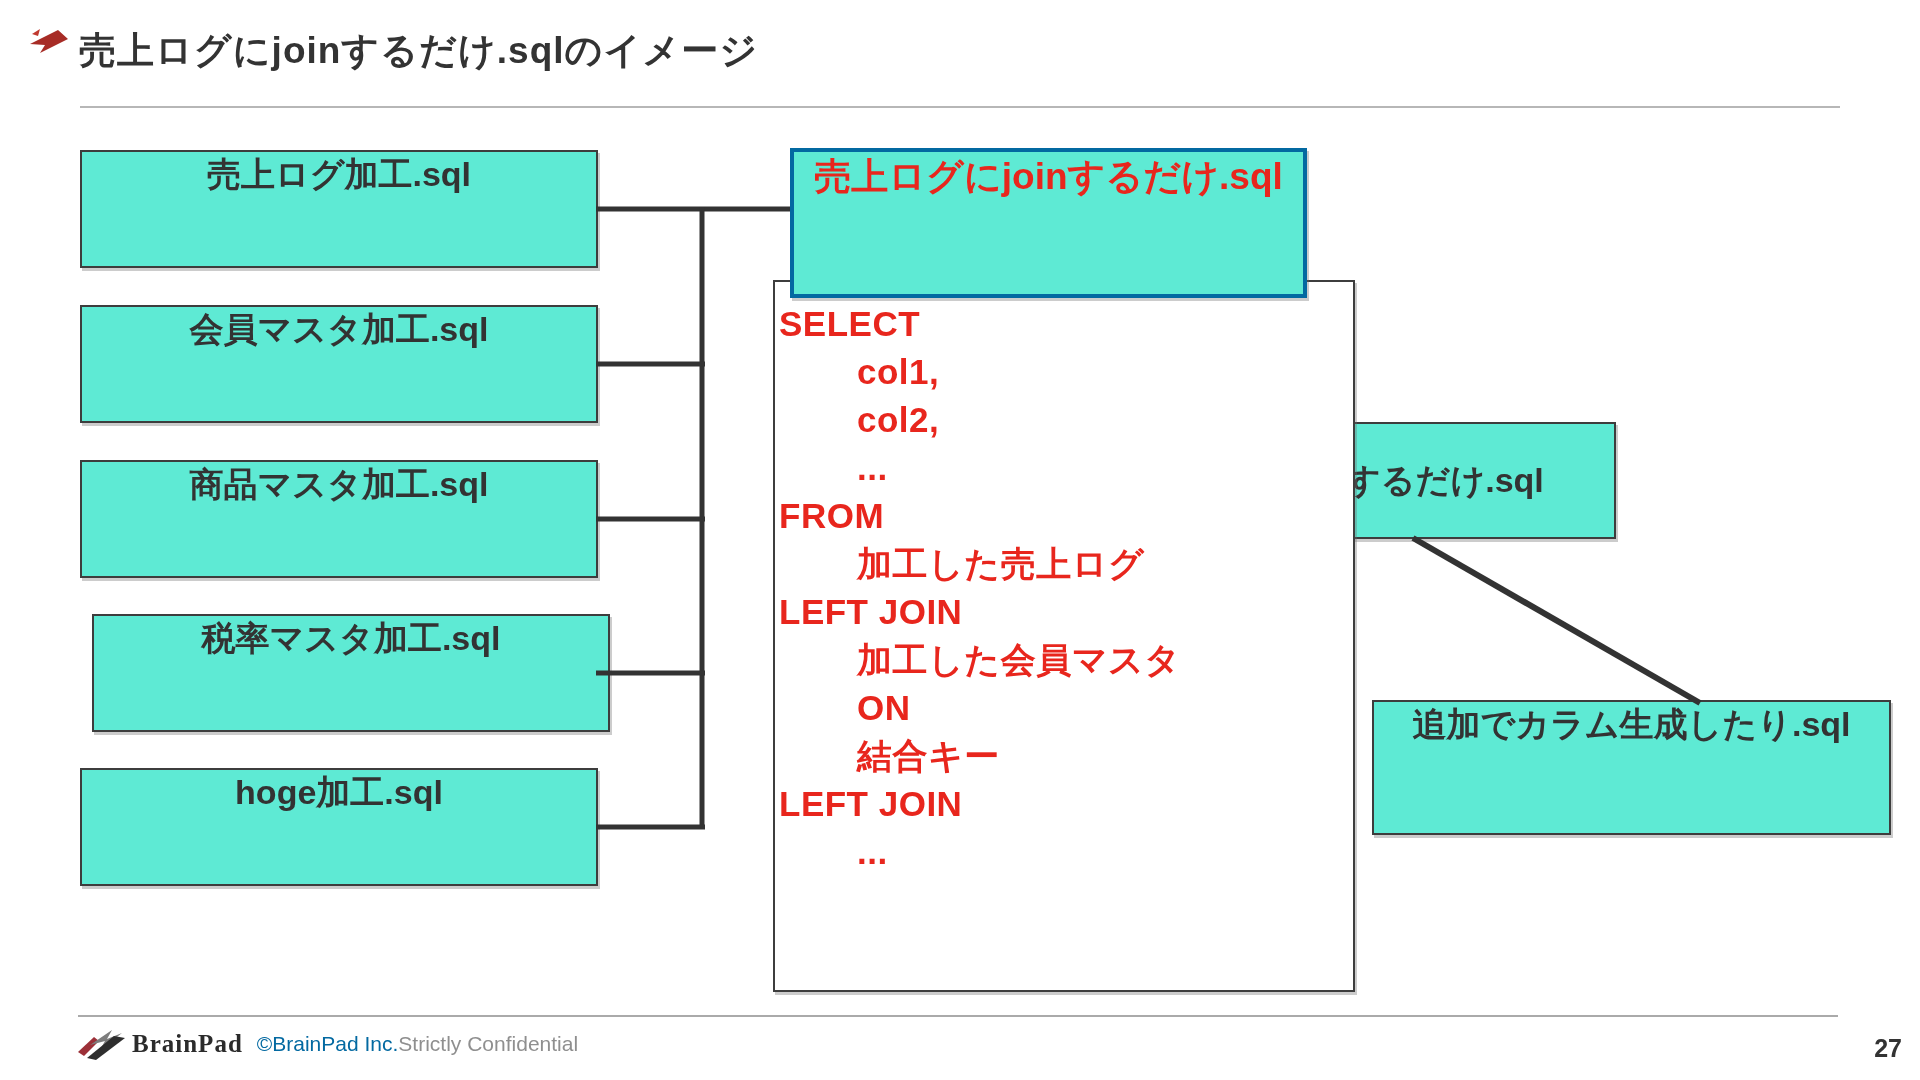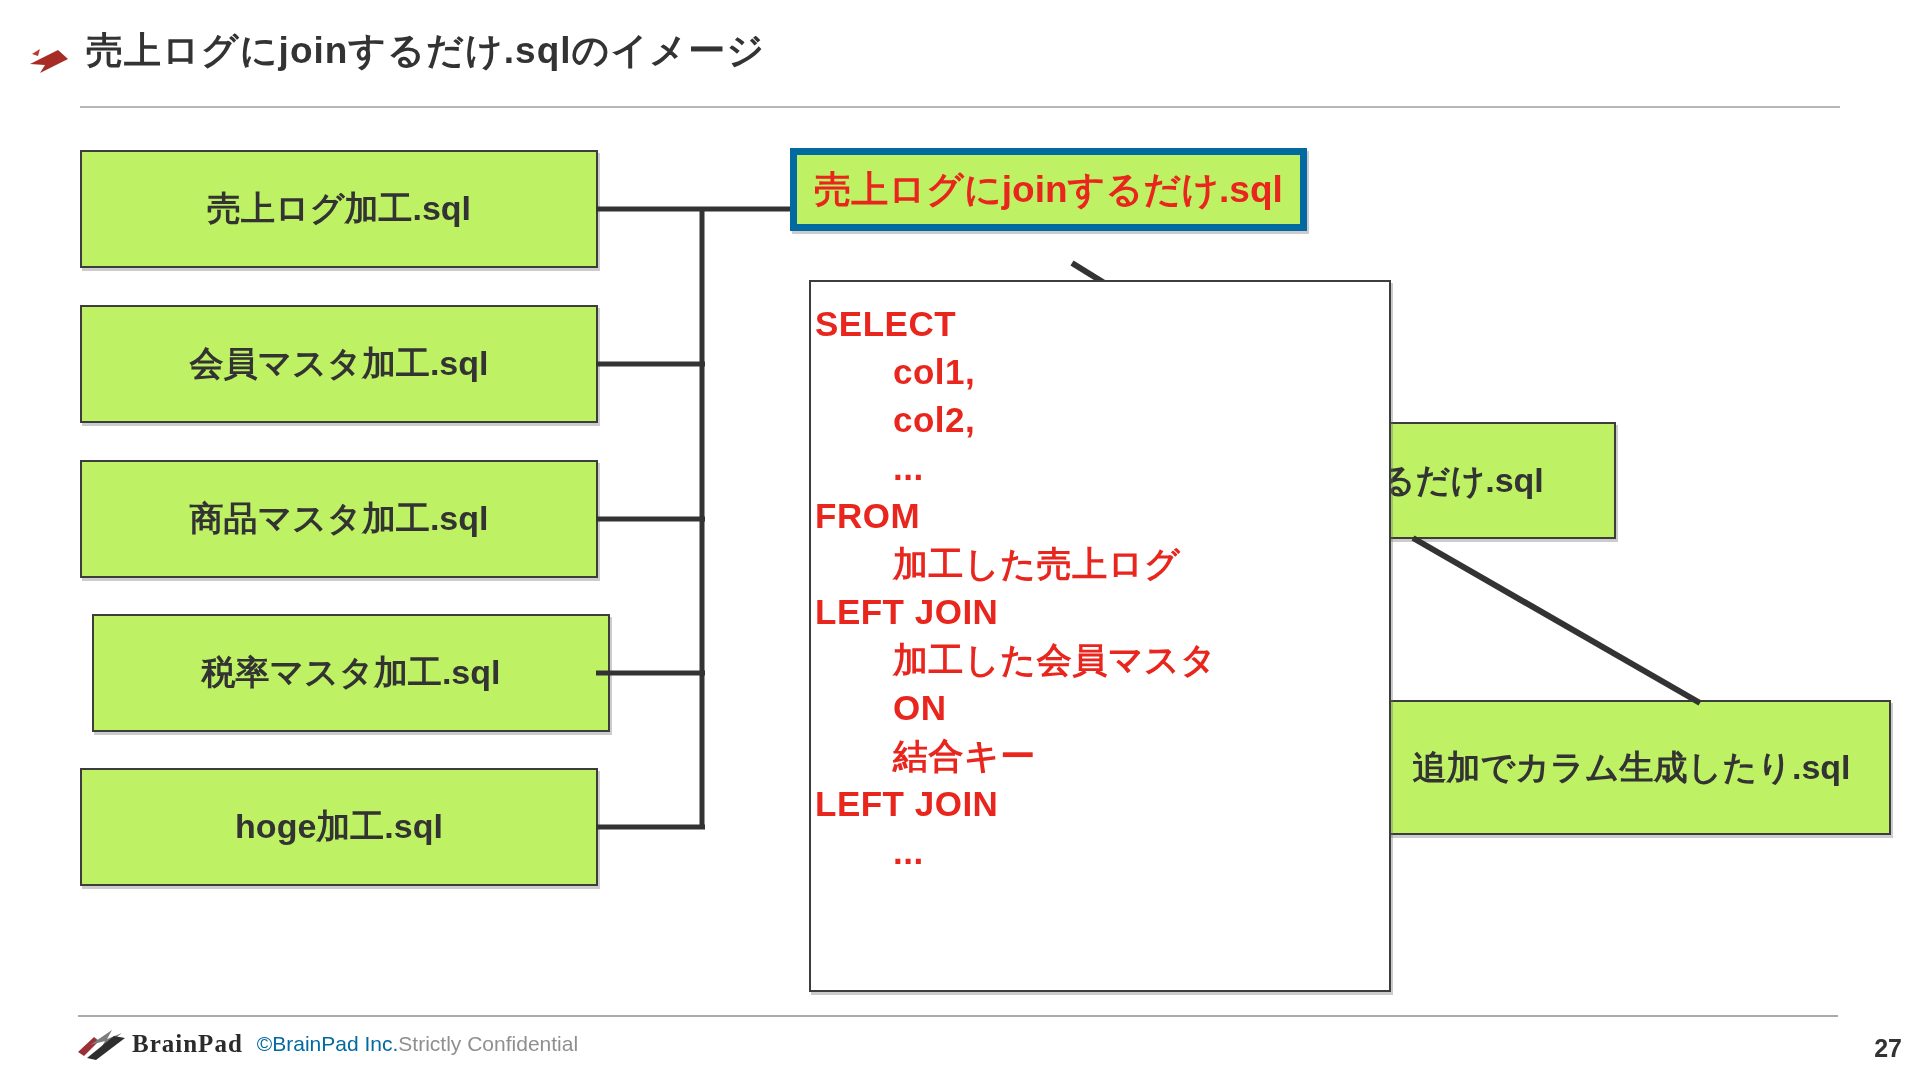--- a/index.html
+++ b/index.html
@@ -2,49 +2,49 @@
 <html><head>
 <meta charset="utf-8">
 <style>
   html,body{margin:0;padding:0;background:#ffffff;}
   body{
     width:1920px;height:1080px;position:relative;overflow:hidden;
     font-family:"Liberation Sans","DejaVu Sans",sans-serif;
     color:#333;
   }
   
-  .title-row{position:absolute;left:30px;top:26px;display:flex;align-items:flex-end;gap:16px;}
+  .title-row{position:absolute;left:30px;top:26px;display:flex;align-items:flex-start;gap:9px;}
   .title-icon{width:40px;height:30px;flex:0 0 auto;}
   .slide-title{font-size:37px;font-weight:bold;color:#333;letter-spacing:1px;}
   .title-rule{position:absolute;left:80px;top:106px;width:1760px;height:0;border-top:2px solid #b7b7b7;}
   
   .node{
-    position:absolute;background:#bef264;border:2px solid #3d3d3d;
+    position:absolute;background:#5eead4;border:2px solid #3d3d3d;
     box-shadow:2px 3px 0 rgba(110,110,110,.35);
-    display:flex;align-items:center;justify-content:center;
+    display:flex;justify-content:center;
     font-size:34px;font-weight:bold;color:#333;
     box-sizing:border-box;z-index:1;
   }
   .src-box{left:80px;width:518px;height:118px;}
   
   .join-box{
-    left:790px;top:148px;width:517px;height:83px;
-    border:7px solid #0369a1;color:#e8261d;font-size:37px;z-index:3;
+    left:790px;top:148px;width:517px;height:150px;
+    border:4px solid #0369a1;color:#e8261d;font-size:37px;z-index:3;
   }
   
   .hidden-box{left:1240px;top:422px;width:376px;height:117px;z-index:1;justify-content:flex-start;}
   .hidden-box .lbl{position:absolute;left:104px;top:50%;transform:translateY(-50%);white-space:nowrap;}
   
   .append-box{left:1372px;top:700px;width:519px;height:135px;font-size:34px;}
   
   .code-box{
     position:absolute;left:773px;top:280px;width:582px;height:712px;
     background:#ffffff;border:2px solid #3d3d3d;box-sizing:border-box;
     box-shadow:2px 3px 0 rgba(110,110,110,.35);
-    z-index:2;padding:18px 0 0 4px;overflow:hidden;margin-left:36px;
+    z-index:2;padding:18px 0 0 4px;overflow:hidden;
   }
   .code-line{
     font-size:35px;font-weight:bold;color:#e8261d;line-height:48px;
     white-space:pre;letter-spacing:0.5px;
   }
   .code-line.indent{padding-left:78px;}
   
   .wires{position:absolute;left:0;top:0;width:1920px;height:1080px;z-index:2;pointer-events:none;}
   
   .footer-rule{position:absolute;left:78px;top:1015px;width:1760px;height:0;border-top:2px solid #aaaaaa;}

